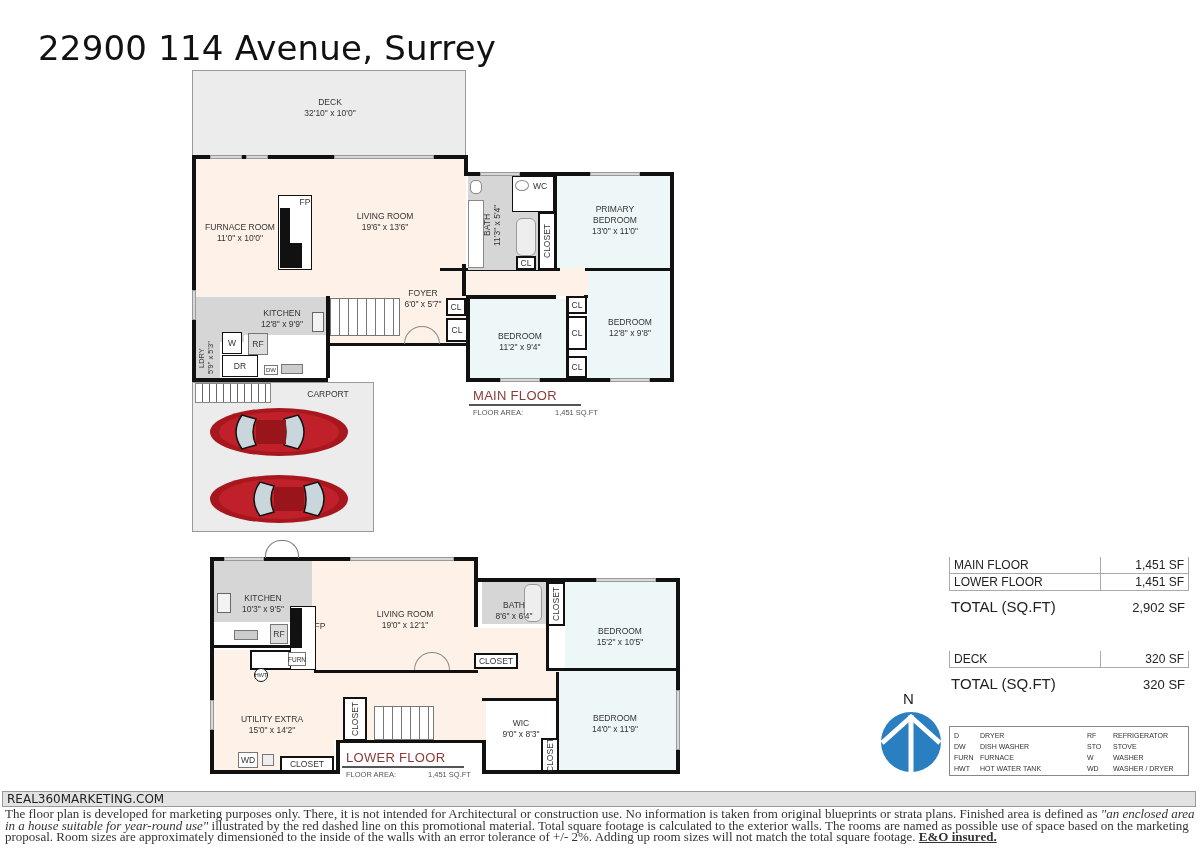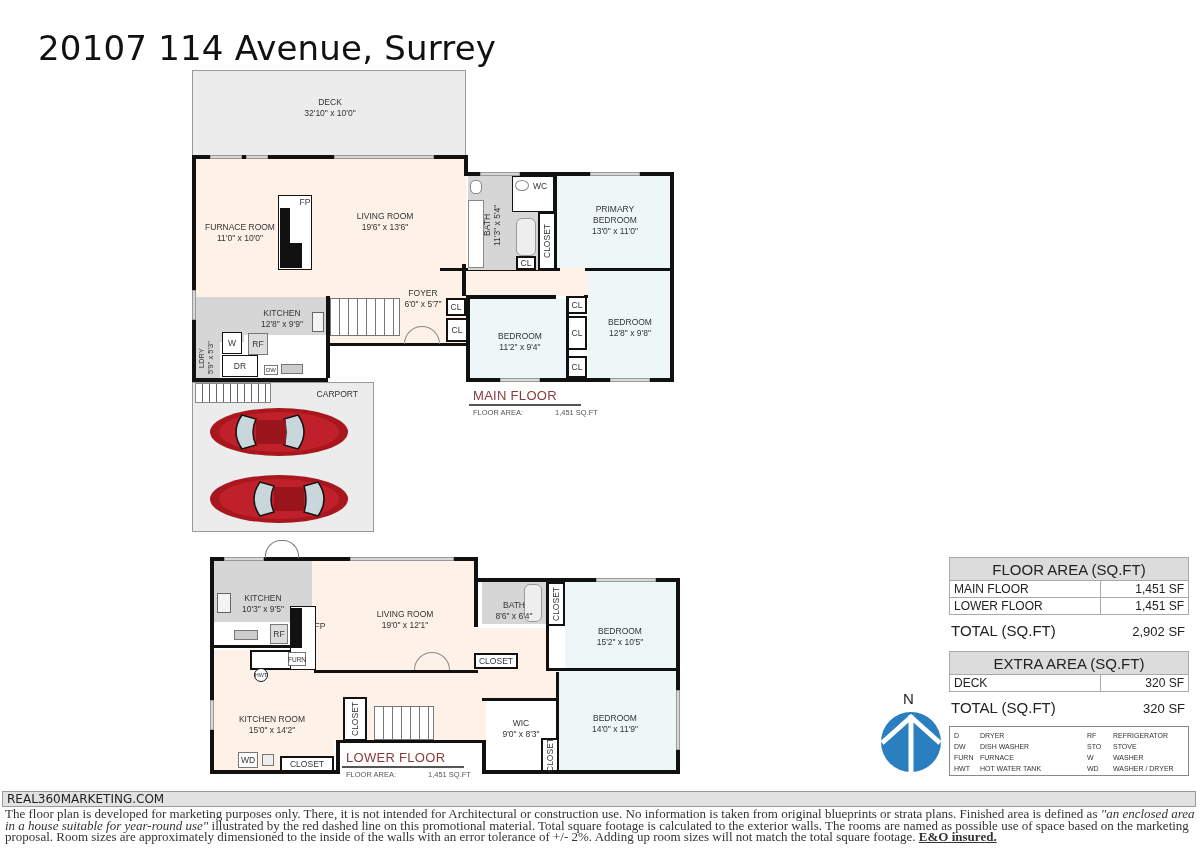--- a/index.html
+++ b/index.html
@@ -33,21 +33,21 @@
   .legend .c1 { width:26px; } .legend .c2 { width:107px; } .legend .c3 { width:26px; } .legend .c4 { flex:1; }
   .footbar { position:absolute; left:2px; top:791px; width:1194px; height:16px; background:#e2e2e2; border:1px solid #999; box-sizing:border-box; display:flex; justify-content:space-between; align-items:center; font-size:12px; font-family:"DejaVu Sans", sans-serif; padding:0 8px 0 4px; color:#222; }
   .disclaimer { position:absolute; left:5px; top:808px; width:1190px; font-size:13px; line-height:11.5px; color:#333; font-family:Liberation Serif, serif; }
   .disclaimer em { font-style:italic; }
   .disclaimer b { text-decoration:underline; }
   .car { position:absolute; }
 </style>
 </head>
 <body>
 
-<div class="abs title">20107 114 Avenue, Surrey</div>
+<div class="abs title">22900 114 Avenue, Surrey</div>
 
 <div>
 
   <div class="room lgrey" style="left:192px;top:70px;width:274px;height:87px;border:1.5px solid #999;"></div>
   <div class="lbl" style="left:280px;top:97px;width:100px;">
     <span>DECK</span>
       <span>32'10" x 10'0"</span>
   </div>
 
   <div class="room peach" style="left:194px;top:157px;width:272px;height:140px;"></div>
@@ -159,21 +159,21 @@
   <div class="cl" style="left:567px;top:316px;width:20px;height:34px;">CL</div>
   <div class="cl" style="left:567px;top:356px;width:20px;height:22px;">CL</div>
 
   <div class="floorlabel" style="left:473px;top:388px;">MAIN FLOOR</div>
   <div class="floorline" style="left:469px;top:404px;width:112px;"></div>
   <div class="floorarea" style="left:473px;top:408px;">FLOOR AREA:</div>
   <div class="floorarea" style="left:555px;top:408px;">1,451 SQ.FT</div>
 
   <div class="room lgrey" style="left:192px;top:382px;width:182px;height:150px;border:1px solid #999;"></div>
   <div class="room" style="left:195px;top:383px;width:76px;height:20px;background:repeating-linear-gradient(90deg,#fff 0,#fff 6px,#666 6px,#666 7px);border:1px solid #888;"></div>
-  <div class="lbl" style="left:298px;top:389px;width:60px;text-align:right;">CARPORT</div>
+  <div class="lbl" style="left:298px;top:389px;width:60px;">CARPORT</div>
 
   <svg class="car" style="left:208px;top:405px;" width="142" height="54" viewBox="0 0 142 54">
     <ellipse cx="71" cy="27" rx="69" ry="24" fill="#a8161e"></ellipse>
     <ellipse cx="71" cy="27" rx="60" ry="20" fill="#c0202a"></ellipse>
     <path d="M34 10 Q22 27 34 44 L48 40 Q42 27 48 14 Z" fill="#c9d7dc" stroke="#111" stroke-width="1.5"></path>
     <path d="M90 10 Q102 27 90 44 L76 40 Q80 27 76 14 Z" fill="#c9d7dc" stroke="#111" stroke-width="1.5"></path>
     <rect x="48" y="15" width="30" height="24" fill="#9a141b"></rect>
   </svg>
   <svg class="car" style="left:208px;top:472px;" width="142" height="54" viewBox="0 0 142 54">
     <ellipse cx="71" cy="27" rx="69" ry="24" fill="#a8161e"></ellipse>
@@ -228,21 +228,21 @@
   <div class="room" style="left:290px;top:606px;width:26px;height:64px;border:1.5px solid #111;background:#fff;"></div>
   <div class="room" style="left:290px;top:608px;width:12px;height:40px;background:#111;"></div>
   <div class="lbl" style="left:313px;top:621px;width:14px;">FP</div>
   <div class="lbl" style="left:360px;top:609px;width:90px;">
     <span>LIVING ROOM</span>
       <span>19'0" x 12'1"</span>
   </div>
   <div class="cl" style="left:288px;top:652px;width:18px;height:14px;border:1px solid #777;font-size:6.5px;">FURN</div>
   <div class="cl" style="left:254px;top:668px;width:14px;height:14px;border-radius:50%;border:1px solid #111;font-size:5.5px;">HWT</div>
   <div class="lbl" style="left:232px;top:714px;width:80px;">
-    <span>KITCHEN ROOM</span>
+    <span>UTILITY EXTRA</span>
       <span>15'0" x 14'2"</span>
   </div>
   <div class="cl" style="left:238px;top:752px;width:20px;height:16px;border:1px solid #777;">WD</div>
   <div class="room" style="left:262px;top:754px;width:12px;height:12px;border:1px solid #777;background:#eee;"></div>
   <div class="cl" style="left:280px;top:756px;width:54px;height:16px;">CLOSET</div>
   <div class="cl vert" style="left:343px;top:697px;width:24px;height:44px;">CLOSET</div>
   <div class="room" style="left:374px;top:706px;width:60px;height:34px;background:repeating-linear-gradient(90deg,#fff 0,#fff 8px,#777 8px,#777 9px);border:1px solid #777;"></div>
   <div class="cl" style="left:474px;top:653px;width:44px;height:16px;">CLOSET</div>
   <div class="room" style="left:414px;top:652px;width:36px;height:18px;border:1px solid #888;border-bottom:none;border-radius:18px 18px 0 0;"></div>
 
@@ -271,37 +271,35 @@
   </div>
   <div class="cl vert" style="left:541px;top:738px;width:18px;height:34px;">CLOSET</div>
 
   <div class="floorlabel" style="left:346px;top:750px;">LOWER FLOOR</div>
   <div class="floorline" style="left:342px;top:766px;width:122px;"></div>
   <div class="floorarea" style="left:346px;top:770px;">FLOOR AREA:</div>
   <div class="floorarea" style="left:428px;top:770px;">1,451 SQ.FT</div>
 </div>
 
 <div class="tbl" style="top:557px;">
-  <div class="hdr">FLOOR AREA (SQ.FT)</div>
   <div class="row">
     <div class="k">MAIN FLOOR</div>
     <div class="v">1,451 SF</div>
   </div>
   <div class="row">
     <div class="k">LOWER FLOOR</div>
     <div class="v">1,451 SF</div>
   </div>
   <div class="tot">
     <span>TOTAL (SQ.FT)</span>
     <span class="v">2,902 SF</span>
   </div>
 </div>
 
 <div class="tbl" style="top:651px;">
-  <div class="hdr">EXTRA AREA (SQ.FT)</div>
   <div class="row">
     <div class="k">DECK</div>
     <div class="v">320 SF</div>
   </div>
   <div class="tot">
     <span>TOTAL (SQ.FT)</span>
     <span class="v">320 SF</span>
   </div>
 </div>
 

